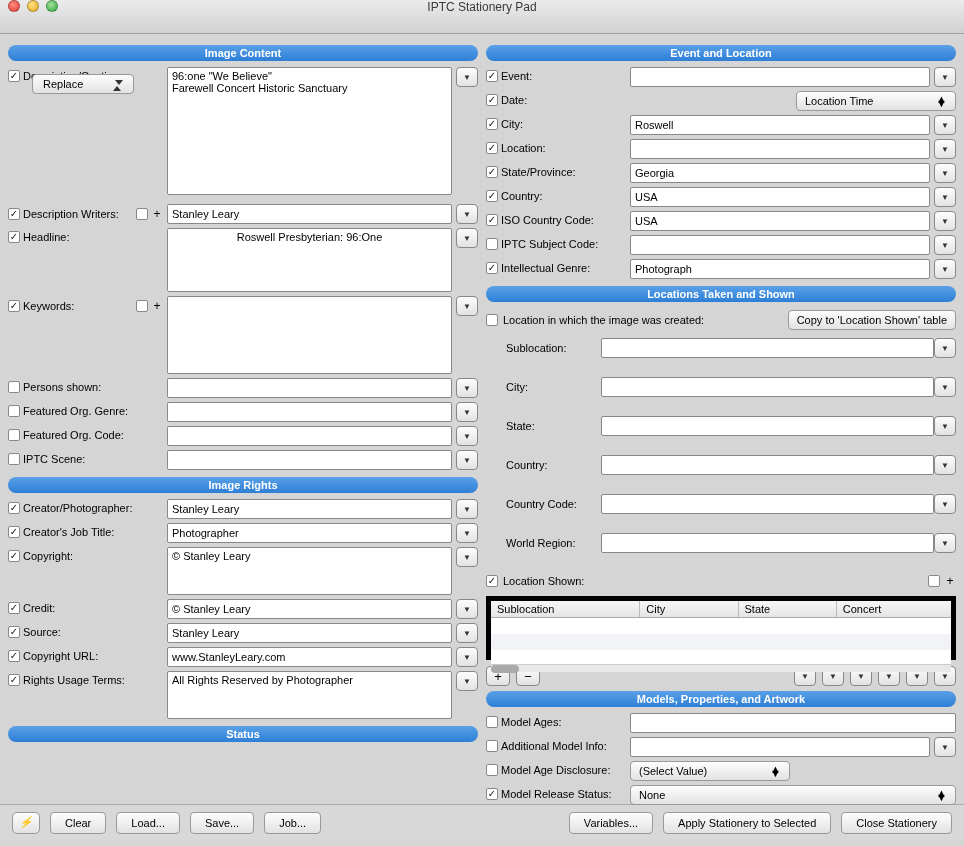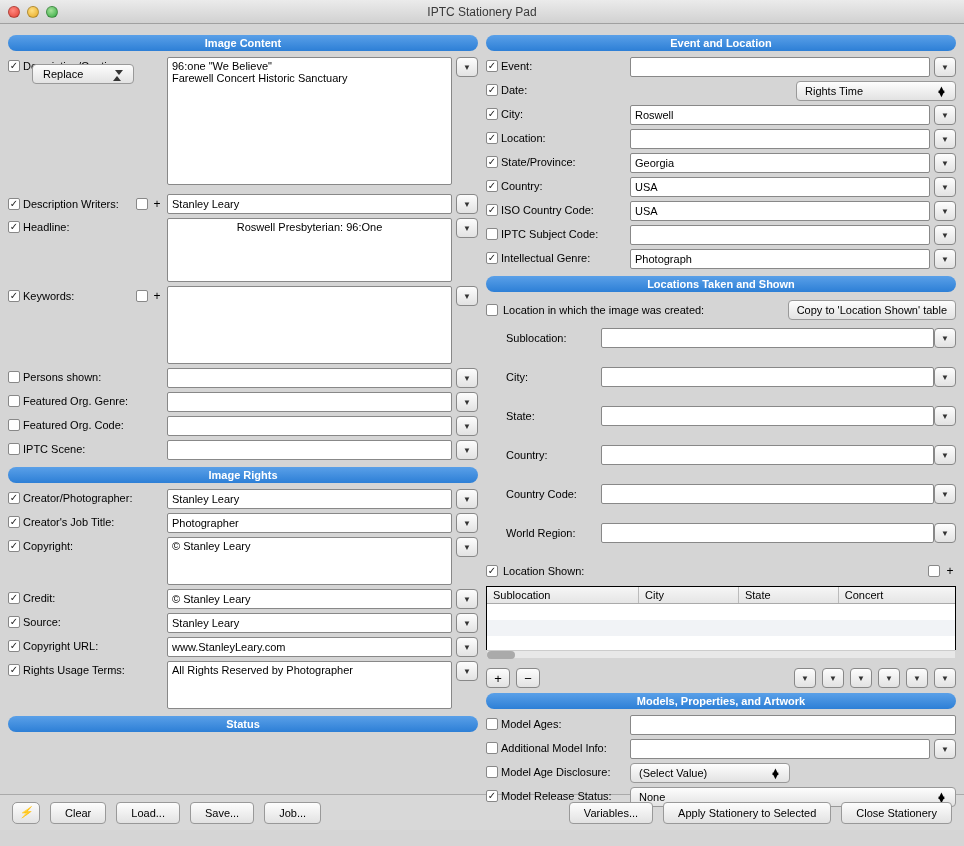--- a/index.html
+++ b/index.html
@@ -1,17 +1,17 @@
 <!DOCTYPE html>
 <html><head>
 <meta charset="utf-8">
 <style>
 *{box-sizing:border-box;margin:0;padding:0;font-family:"Lucida Grande","Helvetica Neue",Arial,sans-serif;font-size:11px;color:#000}
 body{background:#d5d5d5;width:964px;height:846px;overflow:hidden}
-.titlebar{height:24px;background:linear-gradient(#ebebeb,#d1d1d1);border-bottom:1px solid #a0a0a0;display:flex;align-items:center;padding:0 12px;position:relative}
+.titlebar{height:34px;background:linear-gradient(#ebebeb,#d1d1d1);border-bottom:1px solid #a0a0a0;display:flex;align-items:flex-start;padding:0 12px;position:relative}
 .traffic{display:flex;gap:7px;position:absolute;left:8px}
 .tlight{width:12px;height:12px;border-radius:50%;border:1px solid rgba(0,0,0,.25)}
 .red{background:radial-gradient(circle at 40% 35%,#ff8a80,#e33e32)}
 .yellow{background:radial-gradient(circle at 40% 35%,#ffe082,#e6a822)}
 .green{background:radial-gradient(circle at 40% 35%,#a5e29a,#2fa83e)}
 .titlebar-title{flex:1;text-align:center;font-size:12px;color:#3a3a3a}
 .content{display:flex;padding:8px;gap:8px;height:770px}
 .col{flex:1;display:flex;flex-direction:column;gap:2px}
 .section-hdr{background:linear-gradient(#5aa0e8,#2d7fd6);border-radius:9px;color:#fff;font-weight:bold;text-align:center;padding:2px 4px;margin:3px 0 4px 0;font-size:11px}
 .row{display:flex;align-items:flex-start;gap:4px;margin-bottom:2px}
@@ -25,21 +25,21 @@
 .ddbtn{width:22px;height:20px;border:1px solid #888;border-radius:4px;background:linear-gradient(#fdfdfd,#e2e2e2);display:flex;align-items:center;justify-content:center;flex-shrink:0}
 .ddbtn::after{content:"▼";font-size:8px;color:#333}
 .plus{width:12px;font-size:12px;text-align:center}
 .macbtn{border:1px solid #999;border-radius:4px;background:linear-gradient(#fdfdfd,#e2e2e2);padding:2px 10px;display:inline-flex;align-items:center;gap:20px;height:20px}
 .macbtn .caret::after{content:"";display:inline-block;width:0;height:0;border-left:4px solid transparent;border-right:4px solid transparent;border-top:5px solid #333;margin-left:2px;position:relative;top:-3px}
 .macbtn .caret::before{content:"";display:inline-block;width:0;height:0;border-left:4px solid transparent;border-right:4px solid transparent;border-bottom:5px solid #333;margin-left:2px;position:relative;top:3px;left:8px}
 .sel{flex:1;border:1px solid #999;border-radius:4px;background:linear-gradient(#fdfdfd,#e2e2e2);padding:2px 8px;height:20px;display:flex;align-items:center;justify-content:space-between}
 .sel .sarrow{display:flex;flex-direction:column;line-height:4px;font-size:7px;color:#333}
 .subrow{display:flex;align-items:center;margin-bottom:17px;padding-left:20px}
 .subrow .slbl{width:95px}
-.table{border:1px solid #000000;background:#fff;height:64px;margin-bottom:16px}
+.table{border:5px solid #000000;background:#fff;height:64px;margin-bottom:4px}
 .thdr{display:flex;background:linear-gradient(#f6f6f6,#e5e5e5);border-bottom:1px solid #aaa}
 .th{padding:2px 6px;border-right:1px solid #bbb;font-size:11px}
 .th:nth-child(1){flex:1.6}.th:nth-child(2){flex:1}.th:nth-child(3){flex:1}.th:nth-child(4){flex:1.2;border-right:none}
 .tbody{height:46px;background:repeating-linear-gradient(#fff 0,#fff 16px,#f1f3f6 16px,#f1f3f6 32px)}
 .scrollknob{height:8px;background:#e8e8e8;border-top:1px solid #ccc;position:relative}
 .scrollknob::before{content:"";position:absolute;left:0;top:0;width:28px;height:8px;background:#aaa;border-radius:4px}
 .btnrow{display:flex;gap:6px}
 .sqbtn{width:24px;height:20px;border:1px solid #888;border-radius:4px;background:linear-gradient(#fdfdfd,#e2e2e2);display:flex;align-items:center;justify-content:center;font-size:13px}
 .footer{height:36px;border-top:1px solid #aaa;background:#d8d8d8;display:flex;align-items:center;padding:0 12px;gap:10px}
 .footer .spacer{flex:1}
@@ -222,21 +222,21 @@
         <input class="txt" value="" style="">
         <div class="ddbtn"></div>
       </div>
     <div class="row">
         <div class="lblcell3">
           <span class="chk on"></span>
           <span class="lbl">Date:</span>
         </div>
         <div style="flex:1"></div>
         <div class="sel" style="flex:0 0 160px">
-          <span>Rights Time</span>
+          <span>Location Time</span>
           <span class="sarrow">
             <span>▲</span>
             <span>▼</span>
           </span>
         </div>
       </div>
     <div class="row">
         <div class="lblcell3">
           <span class="chk on"></span>
           <span class="lbl">City:</span>

